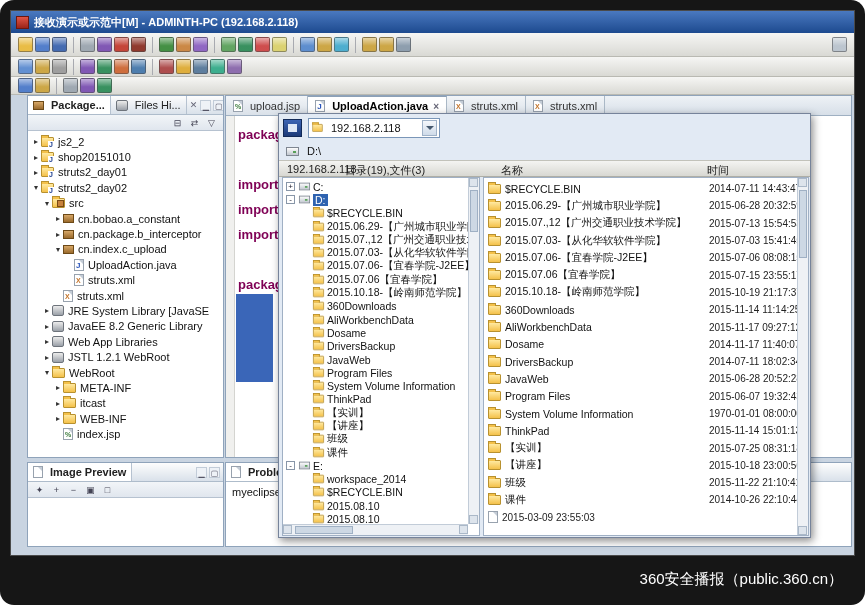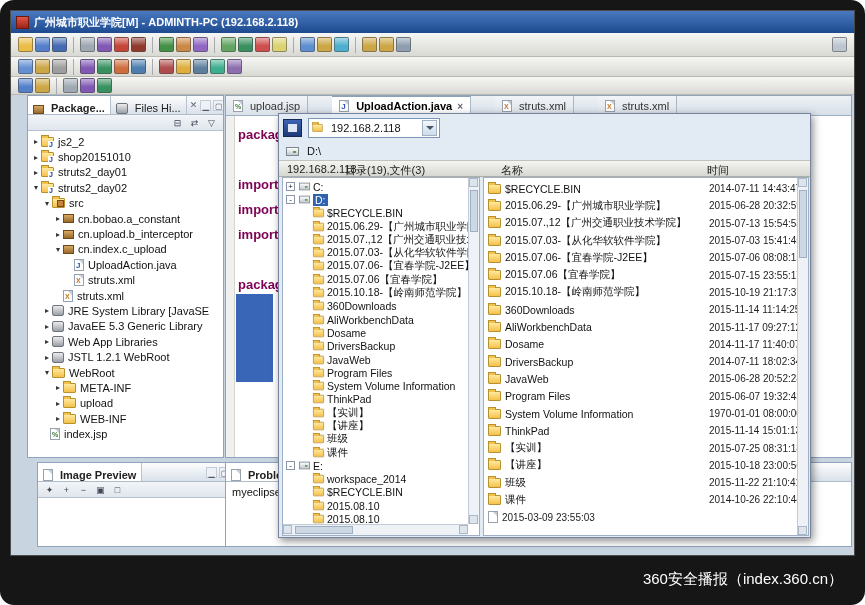--- a/index.html
+++ b/index.html
@@ -15,21 +15,21 @@
   .tb2{top:46px;height:20px;}
   .tb3{top:66px;height:18px;}
   .tbi{width:15px;height:15px;border:1px solid rgba(80,80,80,.55);border-radius:2px;display:inline-block;margin:0 1px;position:relative;flex:none;}
   .tbi::after{content:"";position:absolute;inset:0;background:linear-gradient(rgba(255,255,255,.55),rgba(255,255,255,.05) 60%);}
   .tsep{display:inline-block;width:1px;height:16px;background:#a8aab0;margin:0 5px;flex:none;}
   .tb-spacer{flex:1;}
   
   .main-bg{position:absolute;left:0;top:84px;width:100%;height:462px;background:#c9d4e1;}
   .panel{position:absolute;background:#fff;border:1px solid #8fa3ba;overflow:hidden;}
   .vtabs{height:19px;background:linear-gradient(#fdfdfd,#d9e1ea);border-bottom:1px solid #aebccb;display:flex;align-items:center;font-size:11px;}
-  .vtab{display:inline-flex;align-items:flex-end;gap:3px;padding:0 5px;height:100%;border-right:1px solid #b6c2d0;color:#222;white-space:nowrap;}
+  .vtab{display:inline-flex;align-items:center;gap:3px;padding:8px 5px;height:100%;border-right:1px solid #b6c2d0;color:#222;white-space:nowrap;}
   .vtab.active{background:#fff;font-weight:bold;}
   .vtab-x{font-size:9px;color:#667;padding:0 3px;}
   .vtabs .corner{margin-left:auto;display:flex;gap:2px;padding-right:3px;}
   .mini{font-size:8px;color:#556;width:11px;height:11px;line-height:11px;text-align:center;border:1px solid #c2ccd8;background:#eef2f7;}
   .ptools{height:16px;background:linear-gradient(#f2f5f8,#e0e6ee);border-bottom:1px solid #b6c2d0;display:flex;justify-content:flex-end;align-items:center;gap:4px;padding:0 5px;font-size:9px;color:#445;}
   .ptool{width:13px;height:12px;line-height:12px;text-align:center;color:#445;}
   .tree-body{position:absolute;left:0;right:0;top:36px;bottom:0;background:#fff;overflow:hidden;padding-top:2px;}
   .trow{display:flex;align-items:center;height:15.4px;font-size:11px;white-space:nowrap;overflow:hidden;color:#111;}
   .arrow{width:10px;font-size:8px;color:#333;text-align:center;flex:none;}
   
@@ -41,21 +41,21 @@
   .ic-package{width:11px;height:9px;background:linear-gradient(#d8a868,#9a6a2c);border:1px solid #6d4a18;}
   .ic-file,.ic-java,.ic-xml,.ic-jsp{width:10px;height:12px;background:#fff;border:1px solid #98a2ae;}
   .ic-file::before,.ic-java::before,.ic-xml::before,.ic-jsp::before{content:"";position:absolute;top:0;right:0;border-style:solid;border-width:0 4px 4px 0;border-color:transparent #c4ccd6 transparent transparent;}
   .ic-java::after{content:"J";position:absolute;left:1px;top:1px;font-size:8px;font-weight:bold;color:#2a55bb;line-height:9px;}
   .ic-xml::after{content:"X";position:absolute;left:1px;top:1px;font-size:7px;font-weight:bold;color:#c4742a;line-height:9px;}
   .ic-jsp::after{content:"%";position:absolute;left:1px;top:1px;font-size:7px;font-weight:bold;color:#3a7a3a;line-height:9px;}
   .ic-library{width:12px;height:11px;background:linear-gradient(#ececec,#9aa0a8);border:1px solid #6e747c;border-radius:2px;}
   .ic-drive{width:13px;height:9px;background:linear-gradient(#fcfcfc,#c2c8d0);border:1px solid #7e8691;}
   .ic-drive::after{content:"";position:absolute;right:2px;top:3px;width:3px;height:2px;background:#58a058;}
   
-  .etabs{height:20px;background:linear-gradient(#eef2f6,#d7dfe8);border-bottom:1px solid #9fb0c2;display:flex;align-items:flex-start;font-size:11px;gap:24px;}
+  .etabs{height:20px;background:linear-gradient(#eef2f6,#d7dfe8);border-bottom:1px solid #9fb0c2;display:flex;align-items:flex-start;font-size:11px;}
   .etab{display:inline-flex;align-items:center;gap:3px;height:19px;padding:0 7px;border-right:1px solid #aab8c6;background:linear-gradient(#f2f5f8,#dae1e9);color:#333;white-space:nowrap;}
   .etab.active{background:#fff;border-top:1px solid #8ca0b6;font-weight:bold;color:#000;}
   .tclose{font-size:10px;color:#667;margin-left:2px;}
   .ebody{position:absolute;left:0;right:0;top:20px;bottom:0;background:#fff;}
   .gutter{position:absolute;left:0;top:0;bottom:0;width:9px;background:#f0f0ee;border-right:1px solid #d4d4d0;}
   .code{position:absolute;left:12px;top:6px;right:0;font-family:"DejaVu Sans Mono",monospace;font-size:13px;}
   .cline{height:25px;line-height:25px;white-space:pre;}
   .kw{color:#7f0055;font-weight:bold;}
   .sel-block{position:absolute;left:10px;top:178px;width:37px;height:88px;background:#3a66b8;}
   
@@ -93,21 +93,21 @@
   .watermark{position:absolute;right:22px;bottom:16px;color:#ffffff;font-size:15px;}
 </style>
 </head>
 <body>
 
 <div class="screen">
 
   <div class="app">
     <div class="titlebar">
       <span class="app-icon"></span>
-      <span class="title-text">广州城市职业学院[M] - ADMINTH-PC (192.168.2.118)</span>
+      <span class="title-text">接收演示或示范中[M] - ADMINTH-PC (192.168.2.118)</span>
     </div>
 
     <div class="toolbar tb1">
       <span style="display:flex;align-items:center;">
           <span class="tbi" style="background-color: rgb(232, 185, 60);"></span>
           <span class="tbi" style="background-color: rgb(74, 120, 200);"></span>
           <span class="tbi" style="background-color: rgb(58, 99, 173);"></span>
           <span class="tsep"></span>
           <span class="tbi" style="background-color: rgb(154, 164, 174);"></span>
           <span class="tbi" style="background-color: rgb(122, 79, 176);"></span>
@@ -215,21 +215,21 @@
             <span>src</span>
           </div>
           <div class="trow" style="padding-left: 25px;">
             <span class="arrow">▸</span>
             <span class="ic ic-package"></span>
             <span>cn.bobao.a_constant</span>
           </div>
           <div class="trow" style="padding-left: 25px;">
             <span class="arrow">▸</span>
             <span class="ic ic-package"></span>
-            <span>cn.upload.b_interceptor</span>
+            <span>cn.package.b_interceptor</span>
           </div>
           <div class="trow" style="padding-left: 25px;">
             <span class="arrow">▾</span>
             <span class="ic ic-package"></span>
             <span>cn.index.c_upload</span>
           </div>
           <div class="trow" style="padding-left: 36px;">
             <span class="arrow"></span>
             <span class="ic ic-java"></span>
             <span>UploadAction.java</span>
@@ -245,21 +245,21 @@
             <span>struts.xml</span>
           </div>
           <div class="trow" style="padding-left: 14px;">
             <span class="arrow">▸</span>
             <span class="ic ic-library"></span>
             <span>JRE System Library [JavaSE</span>
           </div>
           <div class="trow" style="padding-left: 14px;">
             <span class="arrow">▸</span>
             <span class="ic ic-library"></span>
-            <span>JavaEE 5.3 Generic Library</span>
+            <span>JavaEE 8.2 Generic Library</span>
           </div>
           <div class="trow" style="padding-left: 14px;">
             <span class="arrow">▸</span>
             <span class="ic ic-library"></span>
             <span>Web App Libraries</span>
           </div>
           <div class="trow" style="padding-left: 14px;">
             <span class="arrow">▸</span>
             <span class="ic ic-library"></span>
             <span>JSTL 1.2.1 WebRoot</span>
@@ -270,36 +270,36 @@
             <span>WebRoot</span>
           </div>
           <div class="trow" style="padding-left: 25px;">
             <span class="arrow">▸</span>
             <span class="ic ic-folder"></span>
             <span>META-INF</span>
           </div>
           <div class="trow" style="padding-left: 25px;">
             <span class="arrow">▸</span>
             <span class="ic ic-folder"></span>
-            <span>upload</span>
+            <span>itcast</span>
           </div>
           <div class="trow" style="padding-left: 25px;">
             <span class="arrow">▸</span>
             <span class="ic ic-folder"></span>
             <span>WEB-INF</span>
           </div>
-          <div class="trow" style="padding-left: 12px;">
+          <div class="trow" style="padding-left: 25px;">
             <span class="arrow"></span>
             <span class="ic ic-jsp"></span>
             <span>index.jsp</span>
           </div>
         </div>
     </div>
 
-    <div class="panel" style="left:16px;top:451px;width:197px;height:85px;margin-left:10px;">
+    <div class="panel" style="left:16px;top:451px;width:197px;height:85px;">
       <div class="vtabs">
         <span class="vtab active">
             <span class="ic ic-file"></span>
             <span>Image Preview</span>
           </span>
         <span class="corner">
           <span class="mini">▁</span>
           <span class="mini">▢</span>
         </span>
       </div>
@@ -629,14 +629,14 @@
           </div>
         </div>
       <div class="vscroll">
         <div class="btn" style="top:0;left:0;"></div>
         <div class="thumb" style="top:12px;height:68px;"></div>
         <div class="btn" style="bottom:0;left:0;"></div>
       </div>
     </div>
   </div>
 
-  <div class="watermark">360安全播报（index.360.cn）</div>
+  <div class="watermark">360安全播报（public.360.cn）</div>
 </div>
 
 </body></html>

